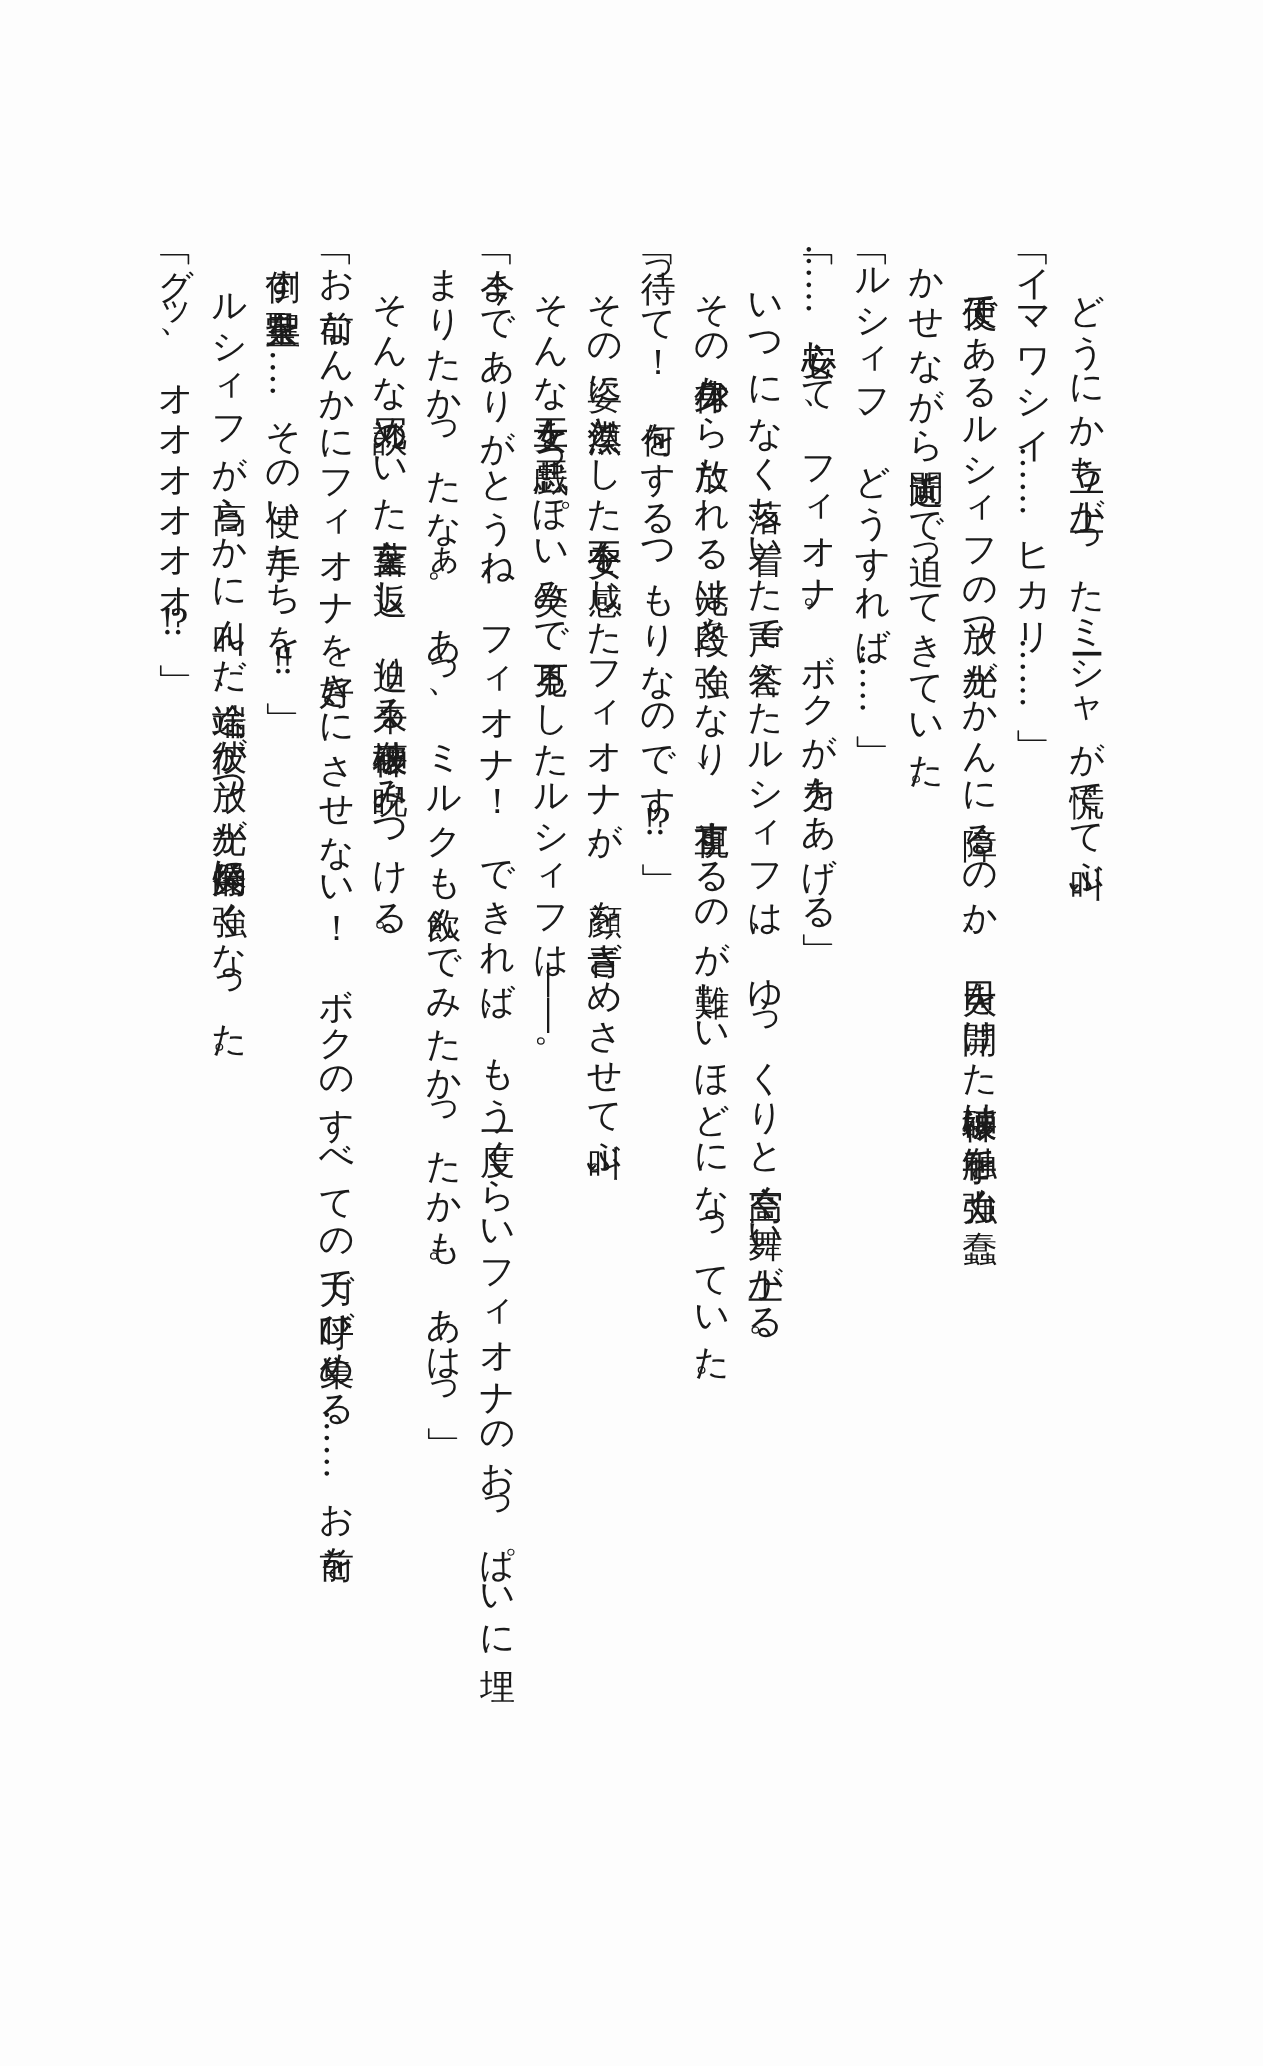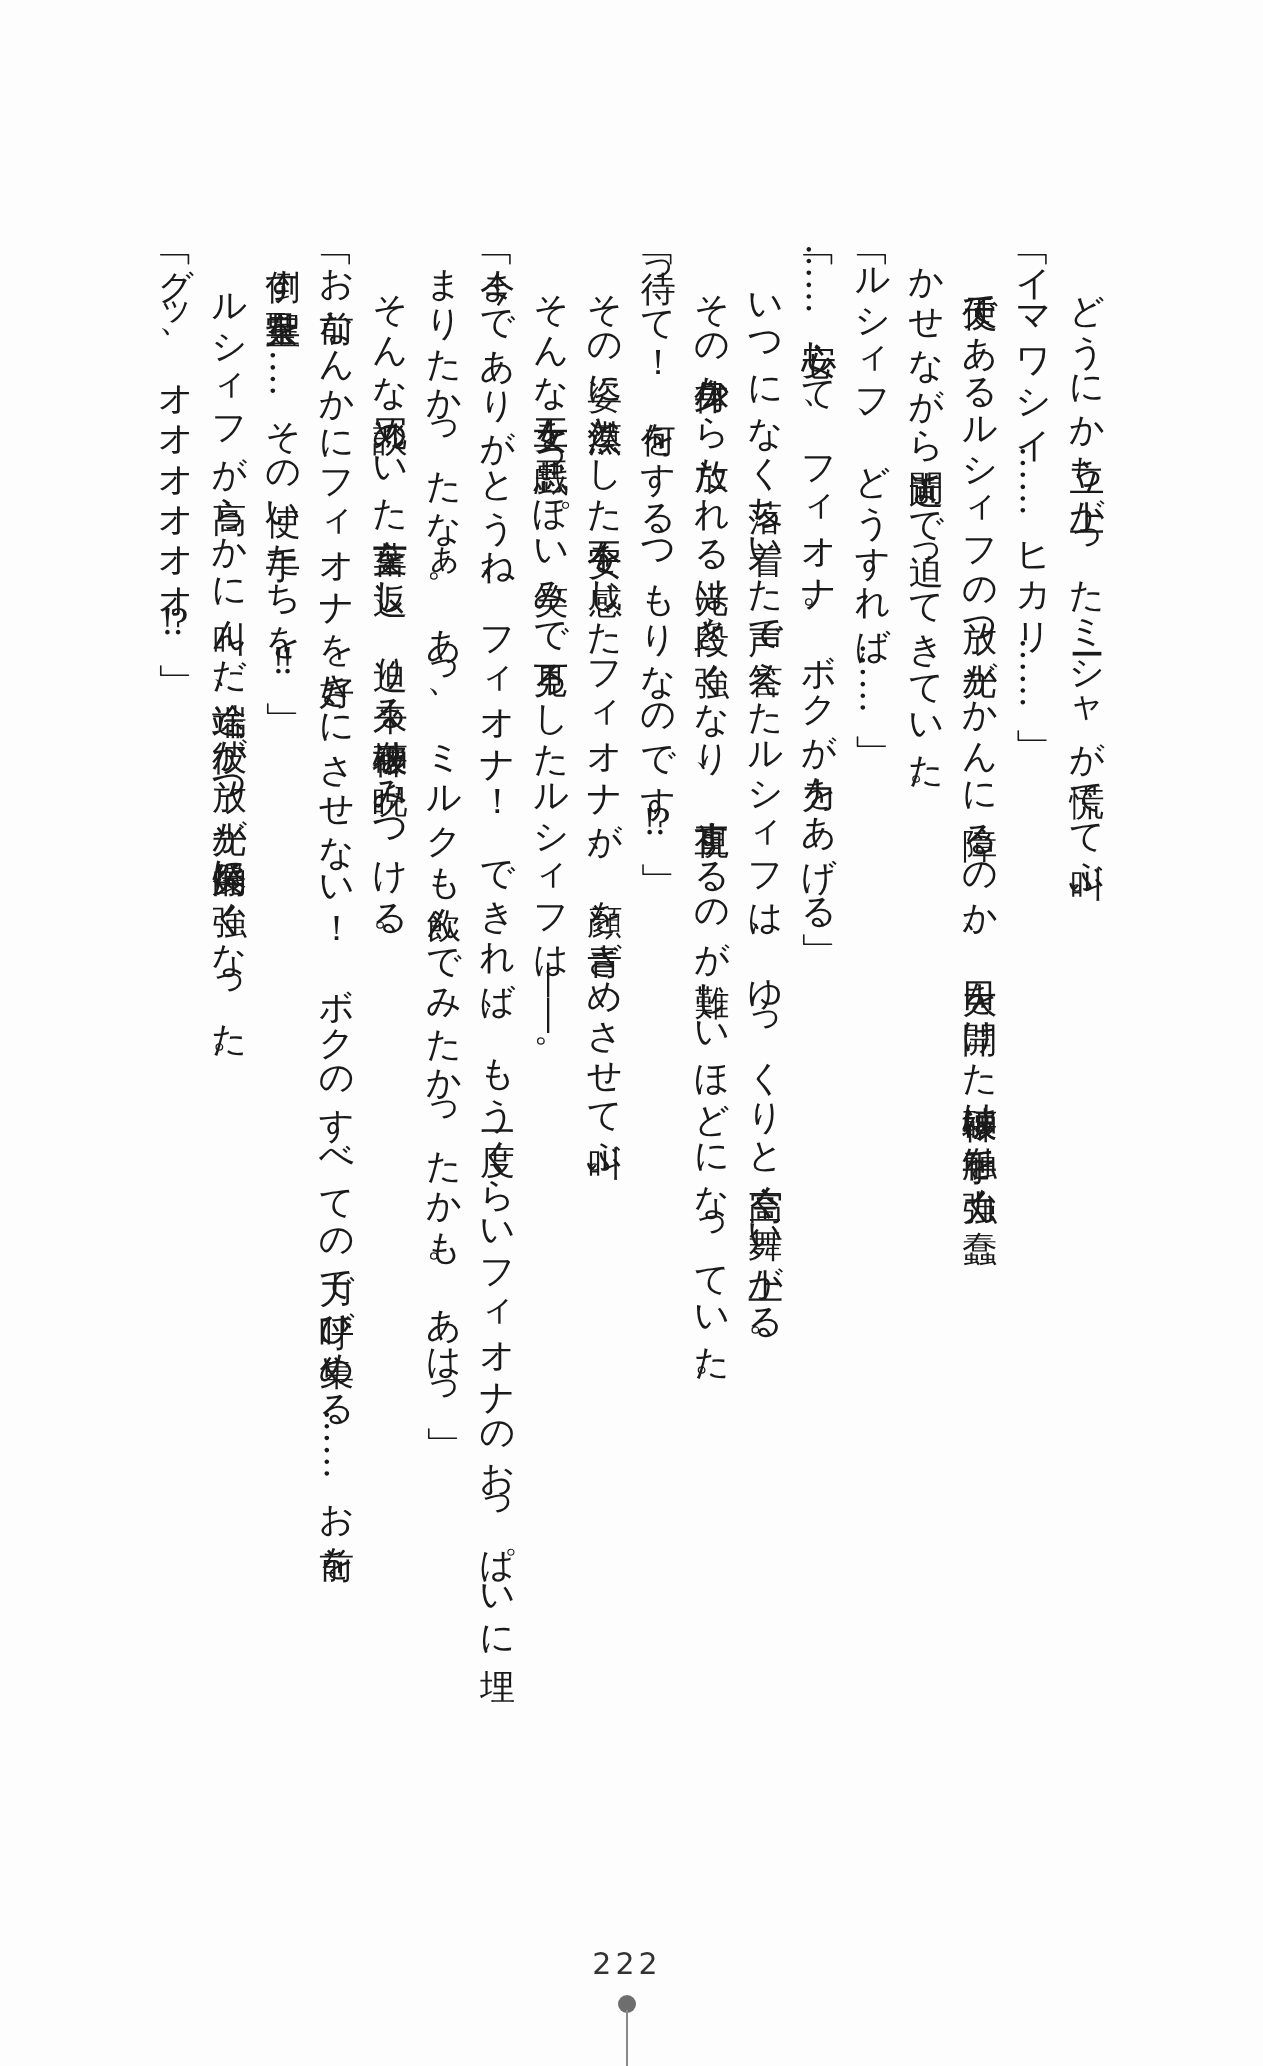--- a/index.html
+++ b/index.html
@@ -91,19 +91,14 @@
       <p class="line indent">そんな王女を悪戯っぽい笑みで見下ろしたルシィフは――。</p>
       <p class="line">「今までありがとうね、フィオナ！　できれば、もう一度くらいフィオナのおっぱいに埋</p>
       <p class="line">まりたかったなぁ。あっ、ミルクも飲んでみたかったかも。あはっ」</p>
       <p class="line indent">そんな冗談めいた言葉を返し、迫り来る破壊神を睨みつける。</p>
       <p class="line">「お前なんかにフィオナを好きにさせない！　ボクのすべての力で呼び集める……お前を</p>
       <p class="line">倒す聖宝具を……その使い手たちを‼」</p>
       <p class="line indent">ルシィフが高らかに叫んだ途端、彼が放つ光が爆発的に強くなった。</p>
       <p class="line">「グッ、オオオオオオ⁉」</p>
     </main>
 
-  <footer class="page-footer">
-    <div class="page-number">222</div>
-    <div class="footer-dot"></div>
-    <div class="footer-stem"></div>
-  </footer>
 
 </div>
 
 </body></html>

